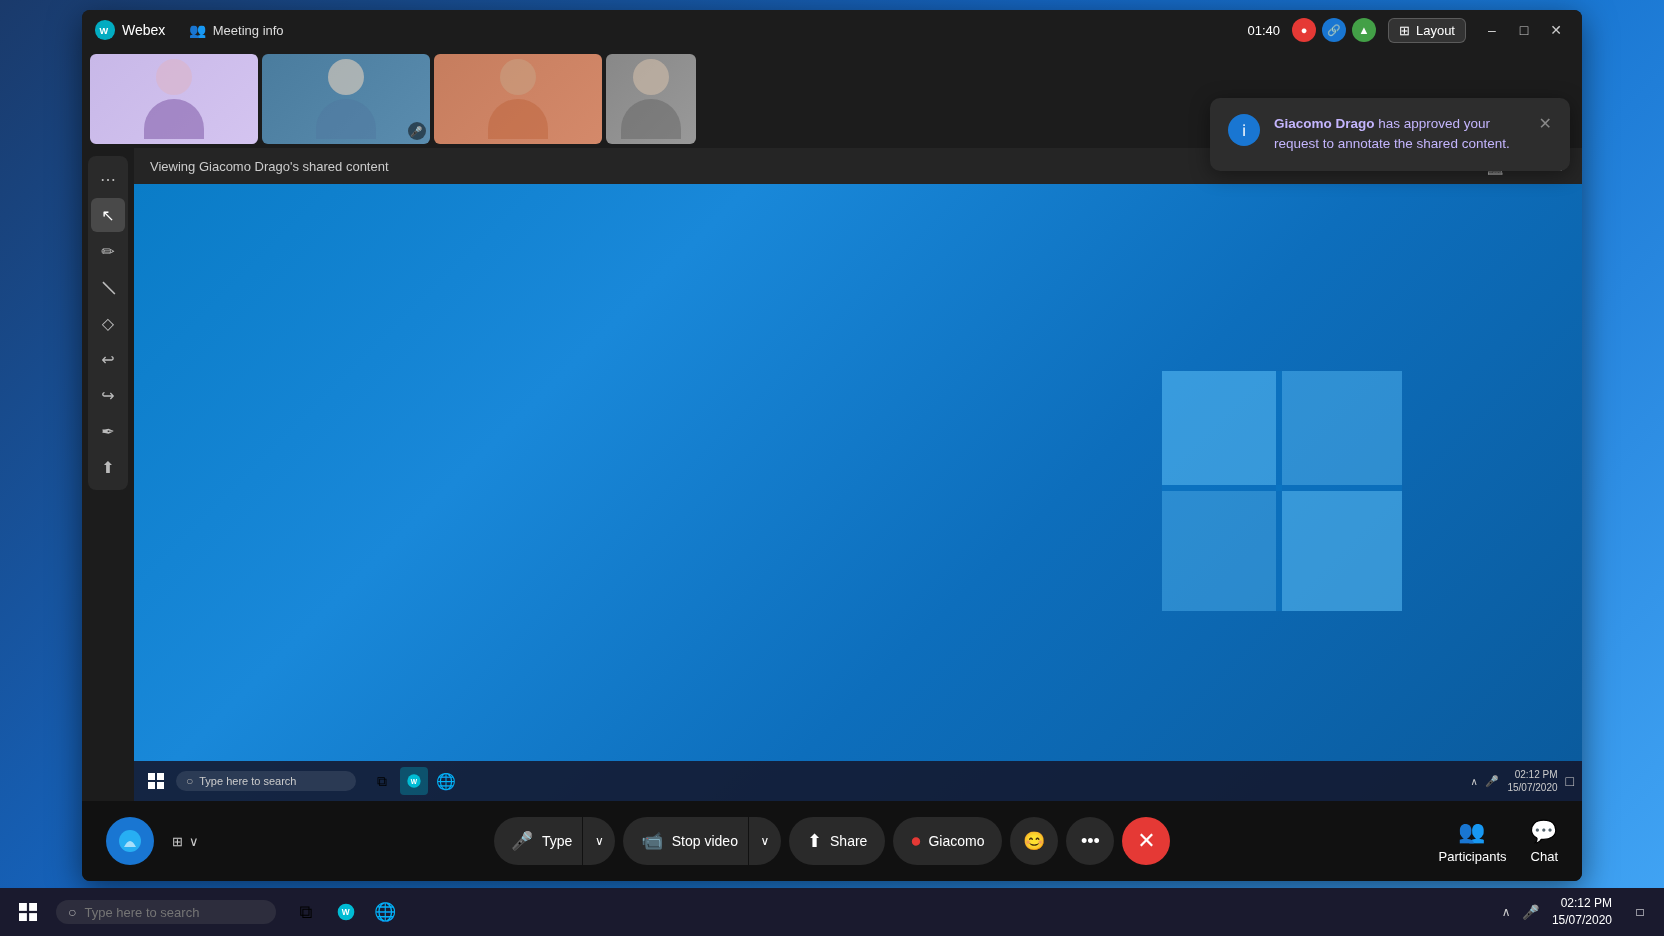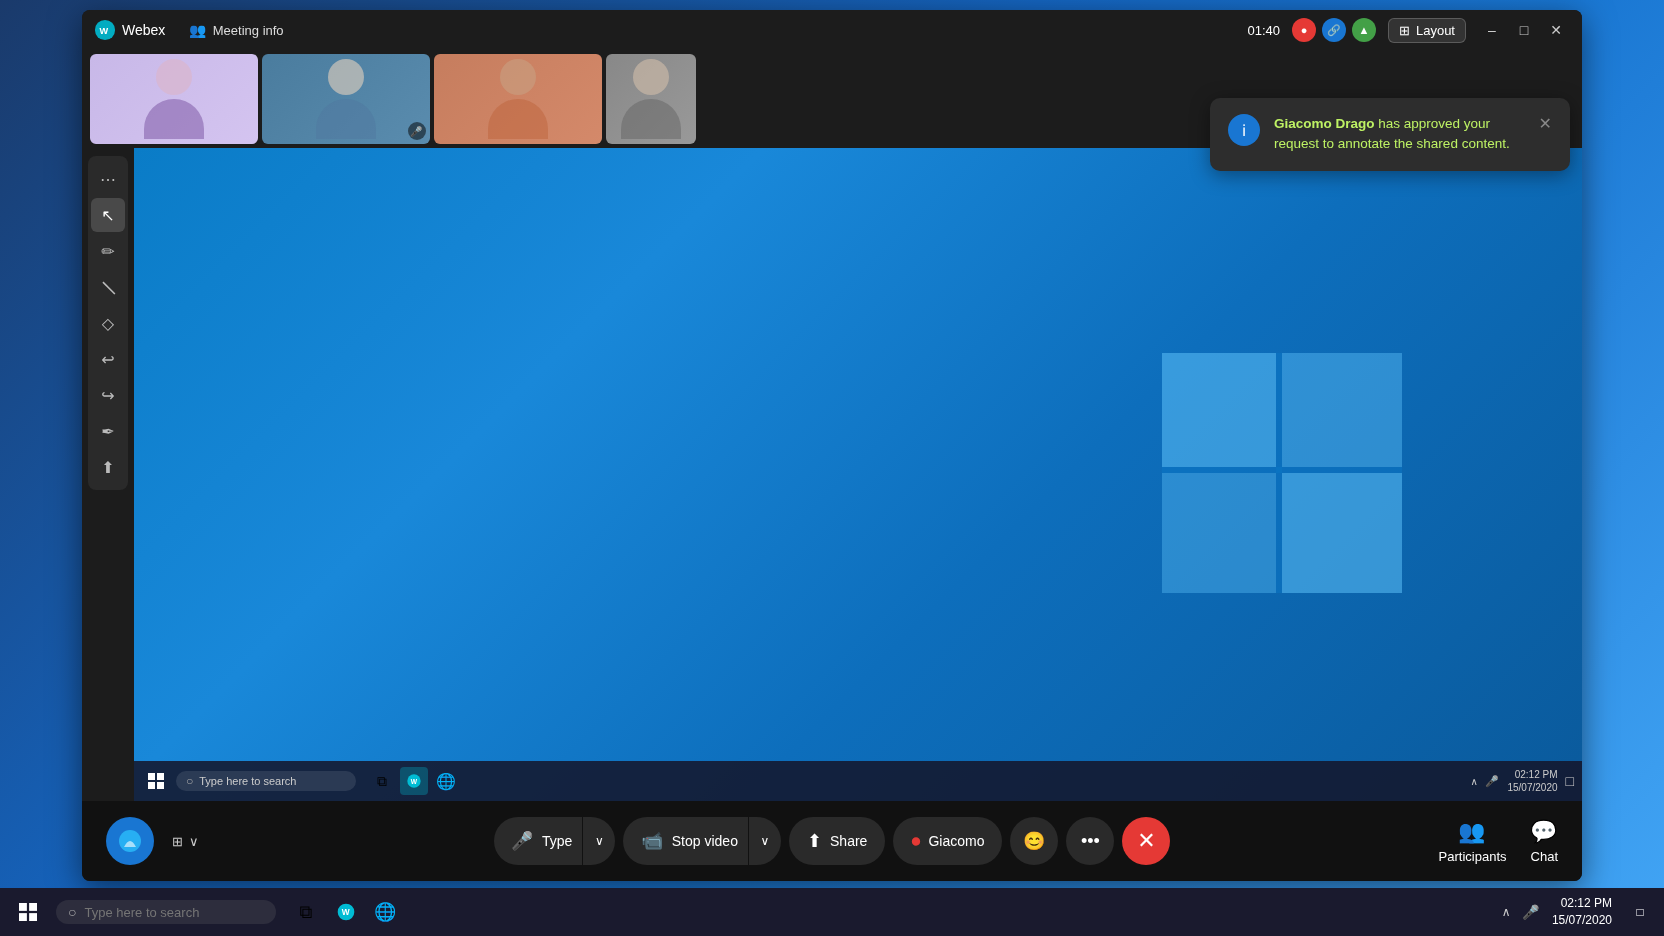--- a/index.html
+++ b/index.html
@@ -273,21 +273,21 @@
       background: #1976d2;
       border-radius: 50%;
       display: flex;
       align-items: center;
       justify-content: center;
       color: white;
       font-size: 16px;
       flex-shrink: 0;
     }
     .notification-text {
-      color: #bef264;
+      color: #c4b5fd;
       font-size: 13.5px;
       line-height: 1.5;
       flex: 1;
     }
     .notification-text strong { font-weight: 700; }
     .notification-close {
       color: #888;
       font-size: 16px;
       cursor: pointer;
       flex-shrink: 0;
@@ -702,20 +702,33 @@
         <div class="anno-tool" title="Eraser">◇</div>
         <div class="anno-tool" title="Undo">↩</div>
         <div class="anno-tool" title="Redo">↪</div>
         <div class="anno-tool" title="Marker">✒</div>
         <div class="anno-tool" title="Save">⬆</div>
       </div>
     </div>
 
     <div class="shared-content">
 
+      <div class="shared-content-header">
+        <span class="viewing-label">Viewing Giacomo Drago's shared content</span>
+        <div class="zoom-controls">
+          <span class="zoom-btn">–</span>
+          <span>100%</span>
+          <span class="zoom-btn">+</span>
+        </div>
+        <div class="header-actions">
+          <span class="header-action-icon" title="Toggle display">🖥</span>
+          <span class="header-action-icon" title="Annotate">✏</span>
+          <span class="header-action-icon" title="Fullscreen">⛶</span>
+        </div>
+      </div>
 
       <div class="windows-preview">
         <div class="win-desktop">
 
           <div class="win-logo">
             <svg viewBox="0 0 240 240" width="240" height="240">
 
               <polygon points="0,0 114,0 114,114 0,114" fill="rgba(100,200,255,0.55)" stroke="none"></polygon>
 
               <polygon points="120,0 240,0 240,114 120,114" fill="rgba(100,200,255,0.45)" stroke="none"></polygon>

